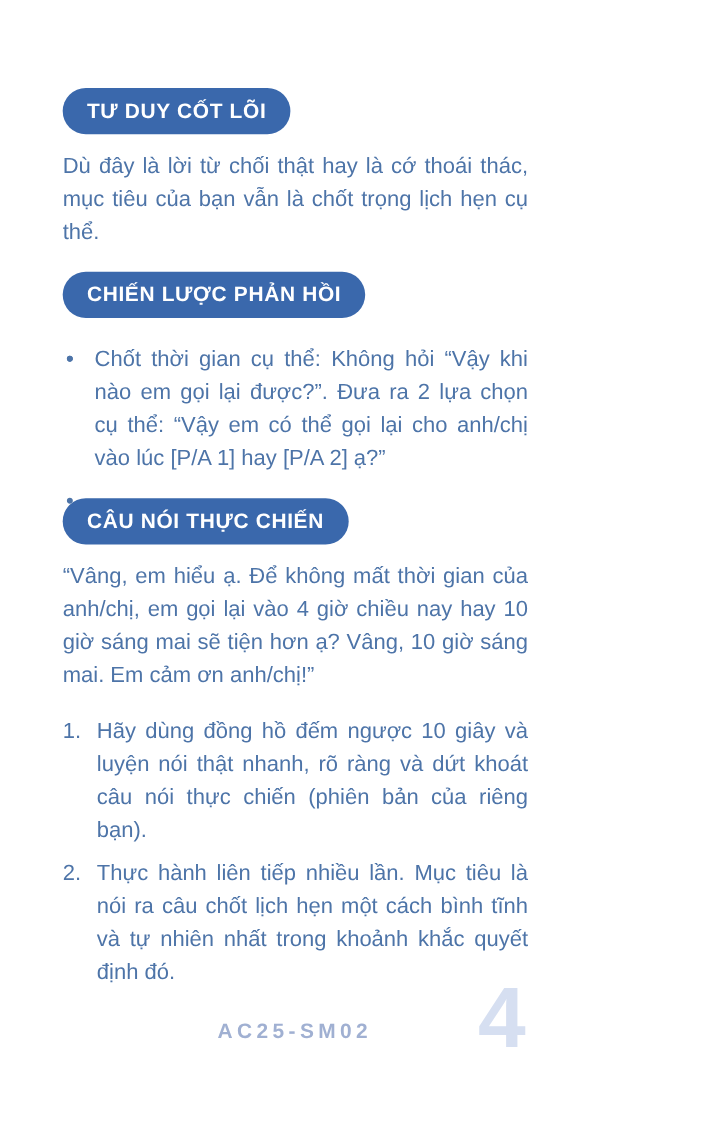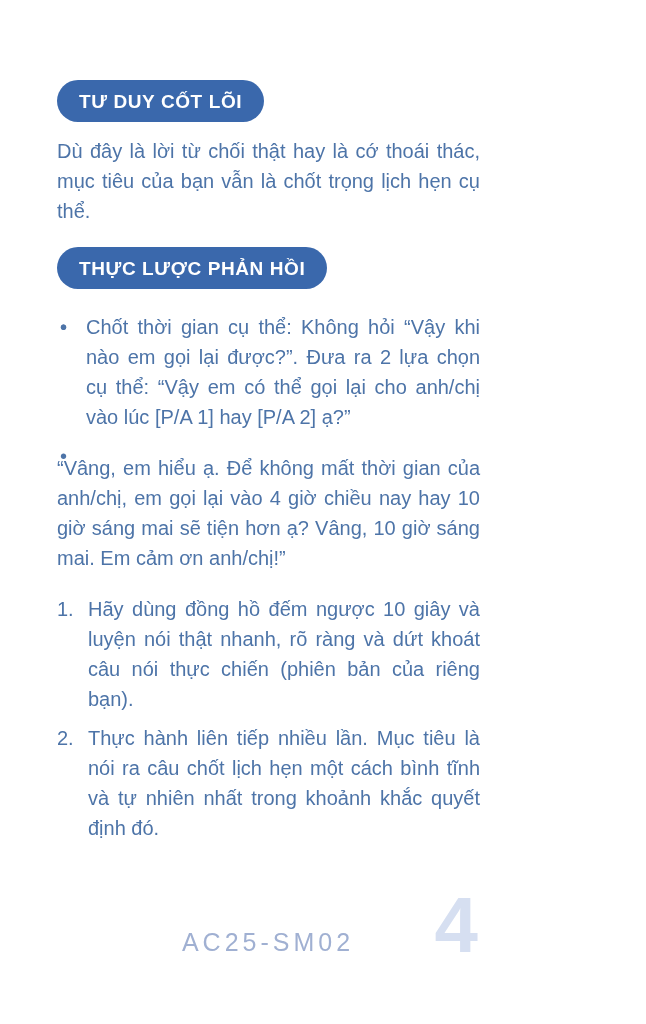--- a/index.html
+++ b/index.html
@@ -67,22 +67,22 @@
     left:0;top:0;
     font-size:20px;
     line-height:30px;
   }
   .footer-code{
     position:absolute;
     left:0;right:0;
     top:928px;
     text-align:center;
     color:var(--footer-code-color);
-    font-size:25px;
-    font-weight:normal;
+    font-size:19px;
+    font-weight:bold;
     letter-spacing:4px;
   }
   .page-number{
     position:absolute;
     right:58px;
     top:886px;
     color:var(--page-number-color);
     font-size:78px;
     font-weight:bold;
     line-height:1;
@@ -92,36 +92,37 @@
 <body>
 
 <div class="page">
 
   <div class="section">
     <div class="badge">TƯ DUY CỐT LÕI</div>
     <p class="body-text">Dù đây là lời từ chối thật hay là cớ thoái thác, mục tiêu của bạn vẫn là chốt trọng lịch hẹn cụ thể.</p>
   </div>
 
   <div class="section">
-    <div class="badge">THỰC LƯỢC PHẢN HỒI</div>
+    <div class="badge">CHIẾN LƯỢC PHẢN HỒI</div>
     <ul class="bullets body-text">
       <li>
         <span class="marker">•</span>
       </li>
       <li>
         <span class="marker">•</span>
         <span>Chốt thời gian cụ thể: Không hỏi “Vậy khi nào em gọi lại được?”. Đưa ra 2 lựa chọn cụ thể: “Vậy em có thể gọi lại cho anh/chị vào lúc [P/A 1] hay [P/A 2] ạ?”</span>
       </li>
       <li>
         <span class="marker">•</span>
       </li>
     </ul>
   </div>
 
   <div class="section">
+    <div class="badge">CÂU NÓI THỰC CHIẾN</div>
     <p class="body-text">“Vâng, em hiểu ạ. Để không mất thời gian của anh/chị, em gọi lại vào 4 giờ chiều nay hay 10 giờ sáng mai sẽ tiện hơn ạ? Vâng, 10 giờ sáng mai. Em cảm ơn anh/chị!”</p>
   </div>
 
   <div class="section">
     <ol class="numbered body-text">
       <li>
         <span class="num">1.</span>
         <span>Hãy dùng đồng hồ đếm ngược 10 giây và luyện nói thật nhanh, rõ ràng và dứt khoát câu nói thực chiến (phiên bản của riêng bạn).</span>
       </li>
       <li>

